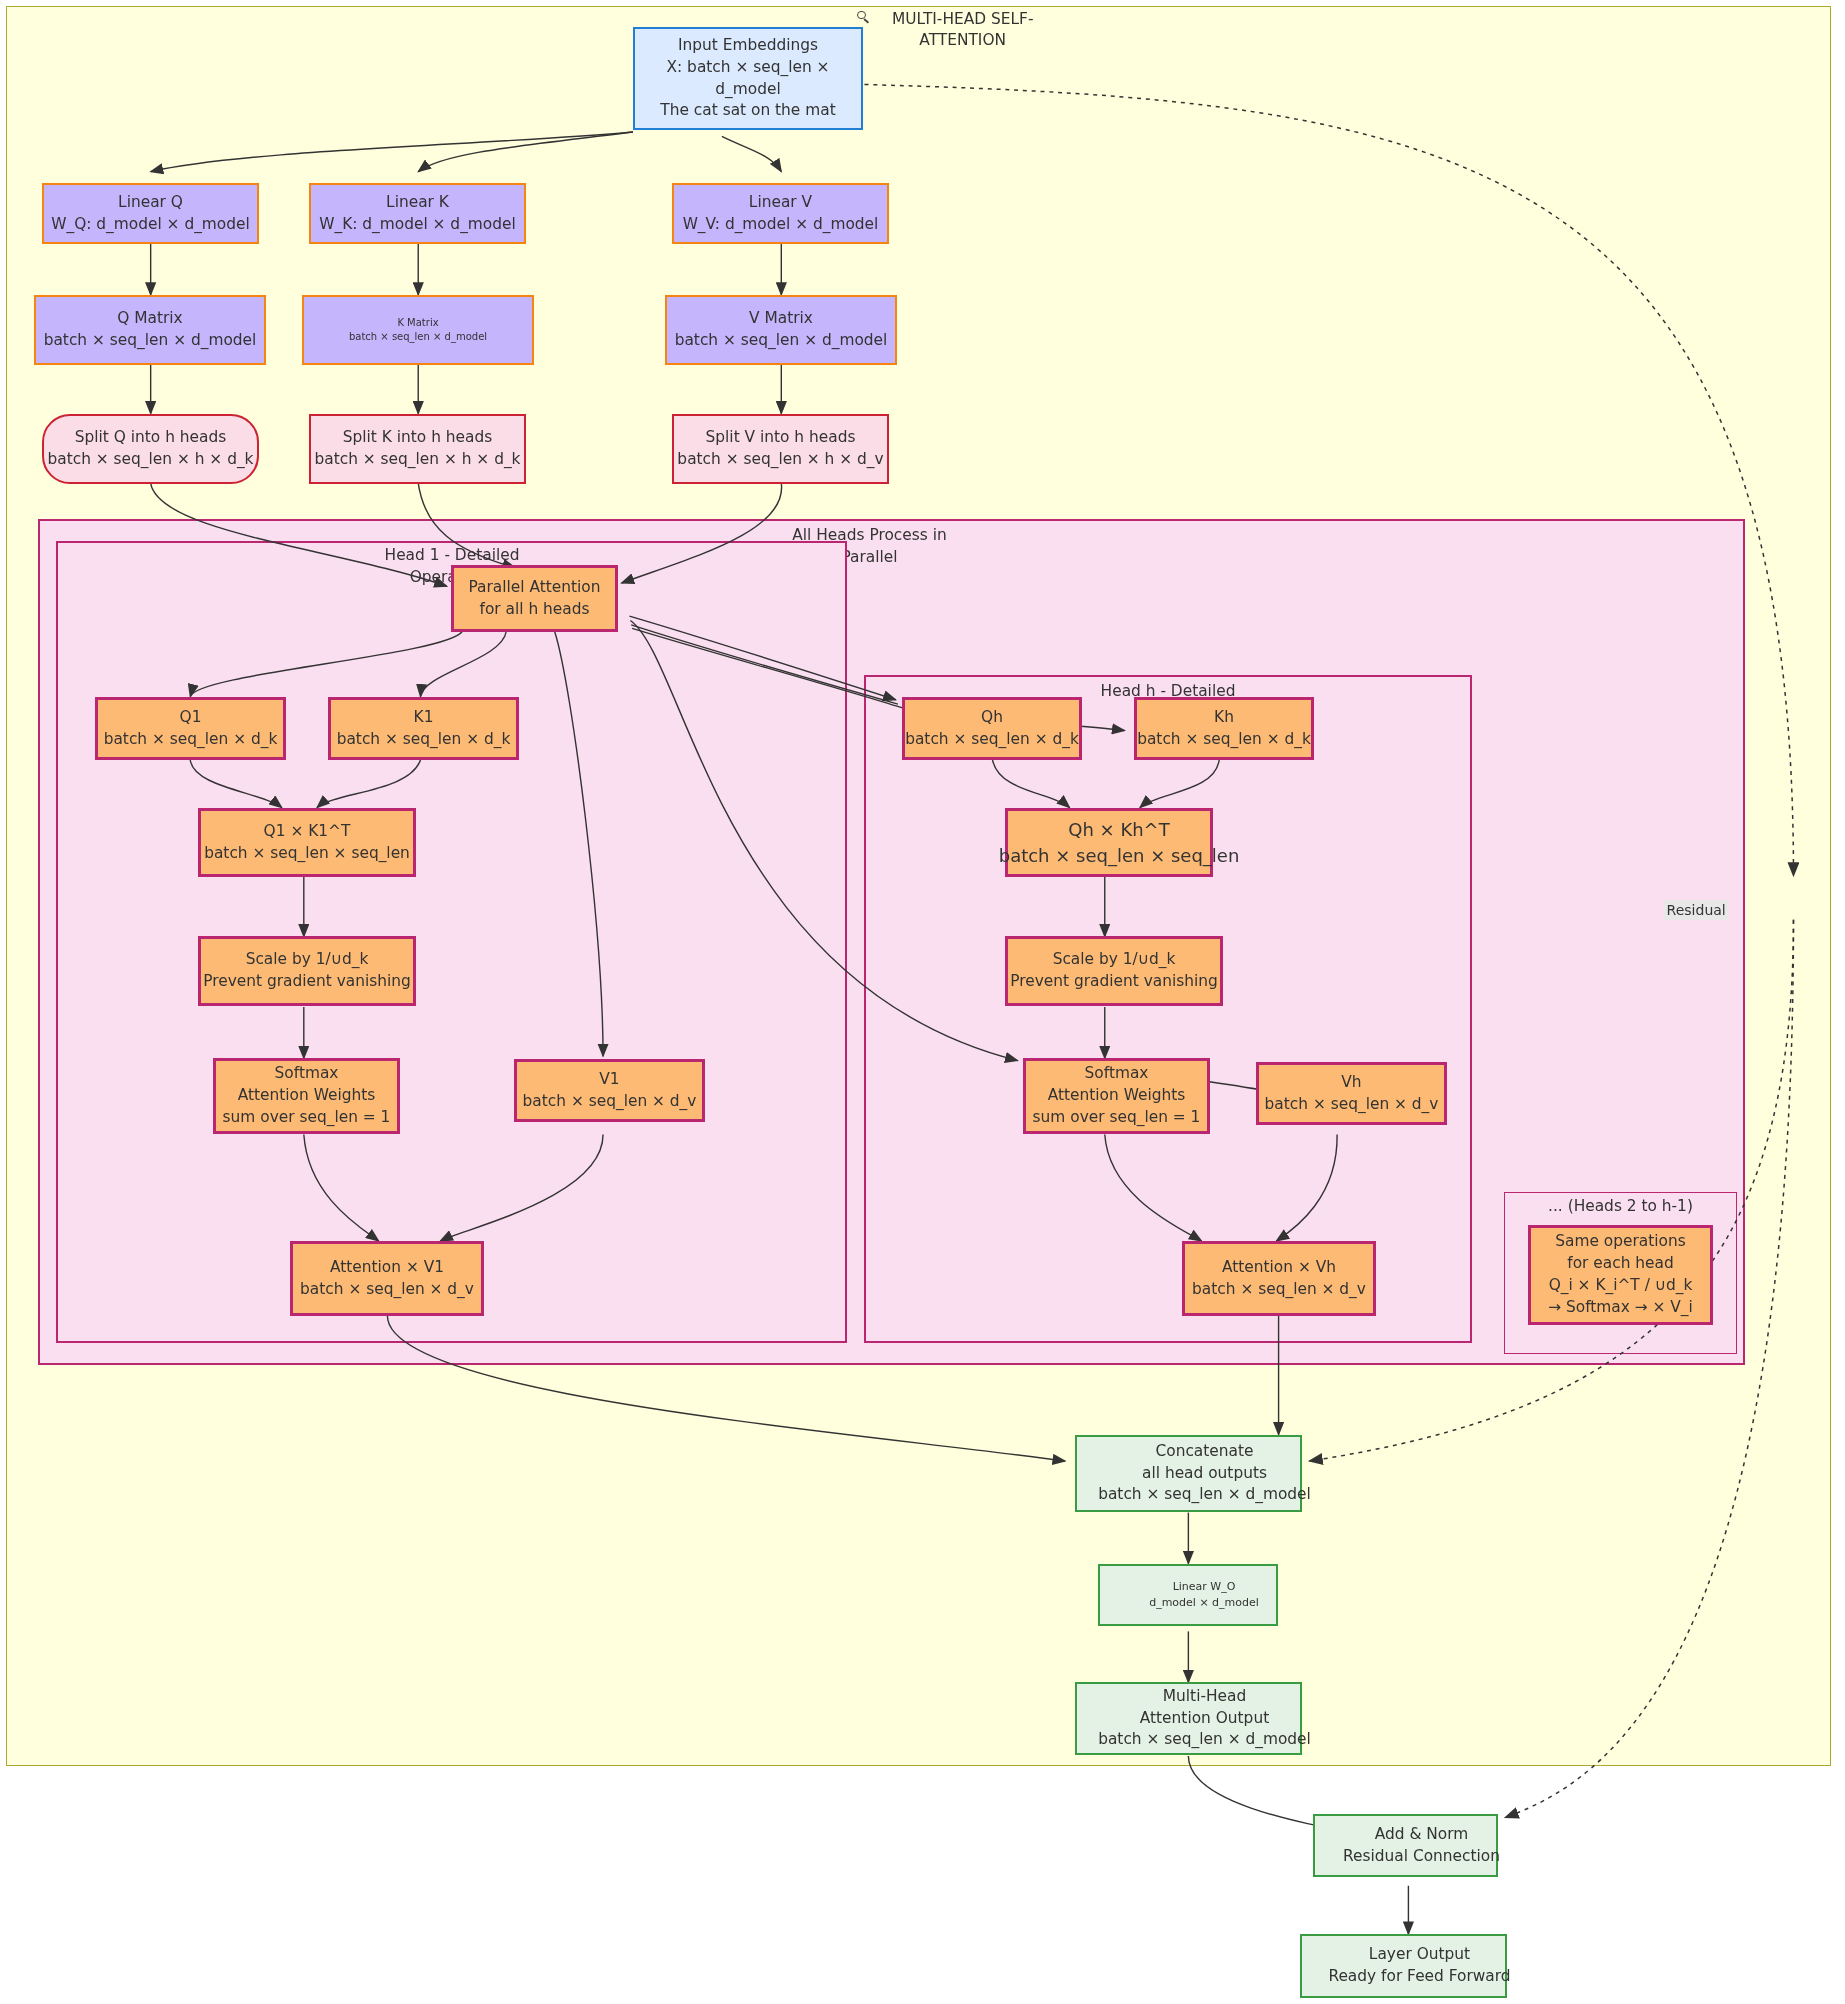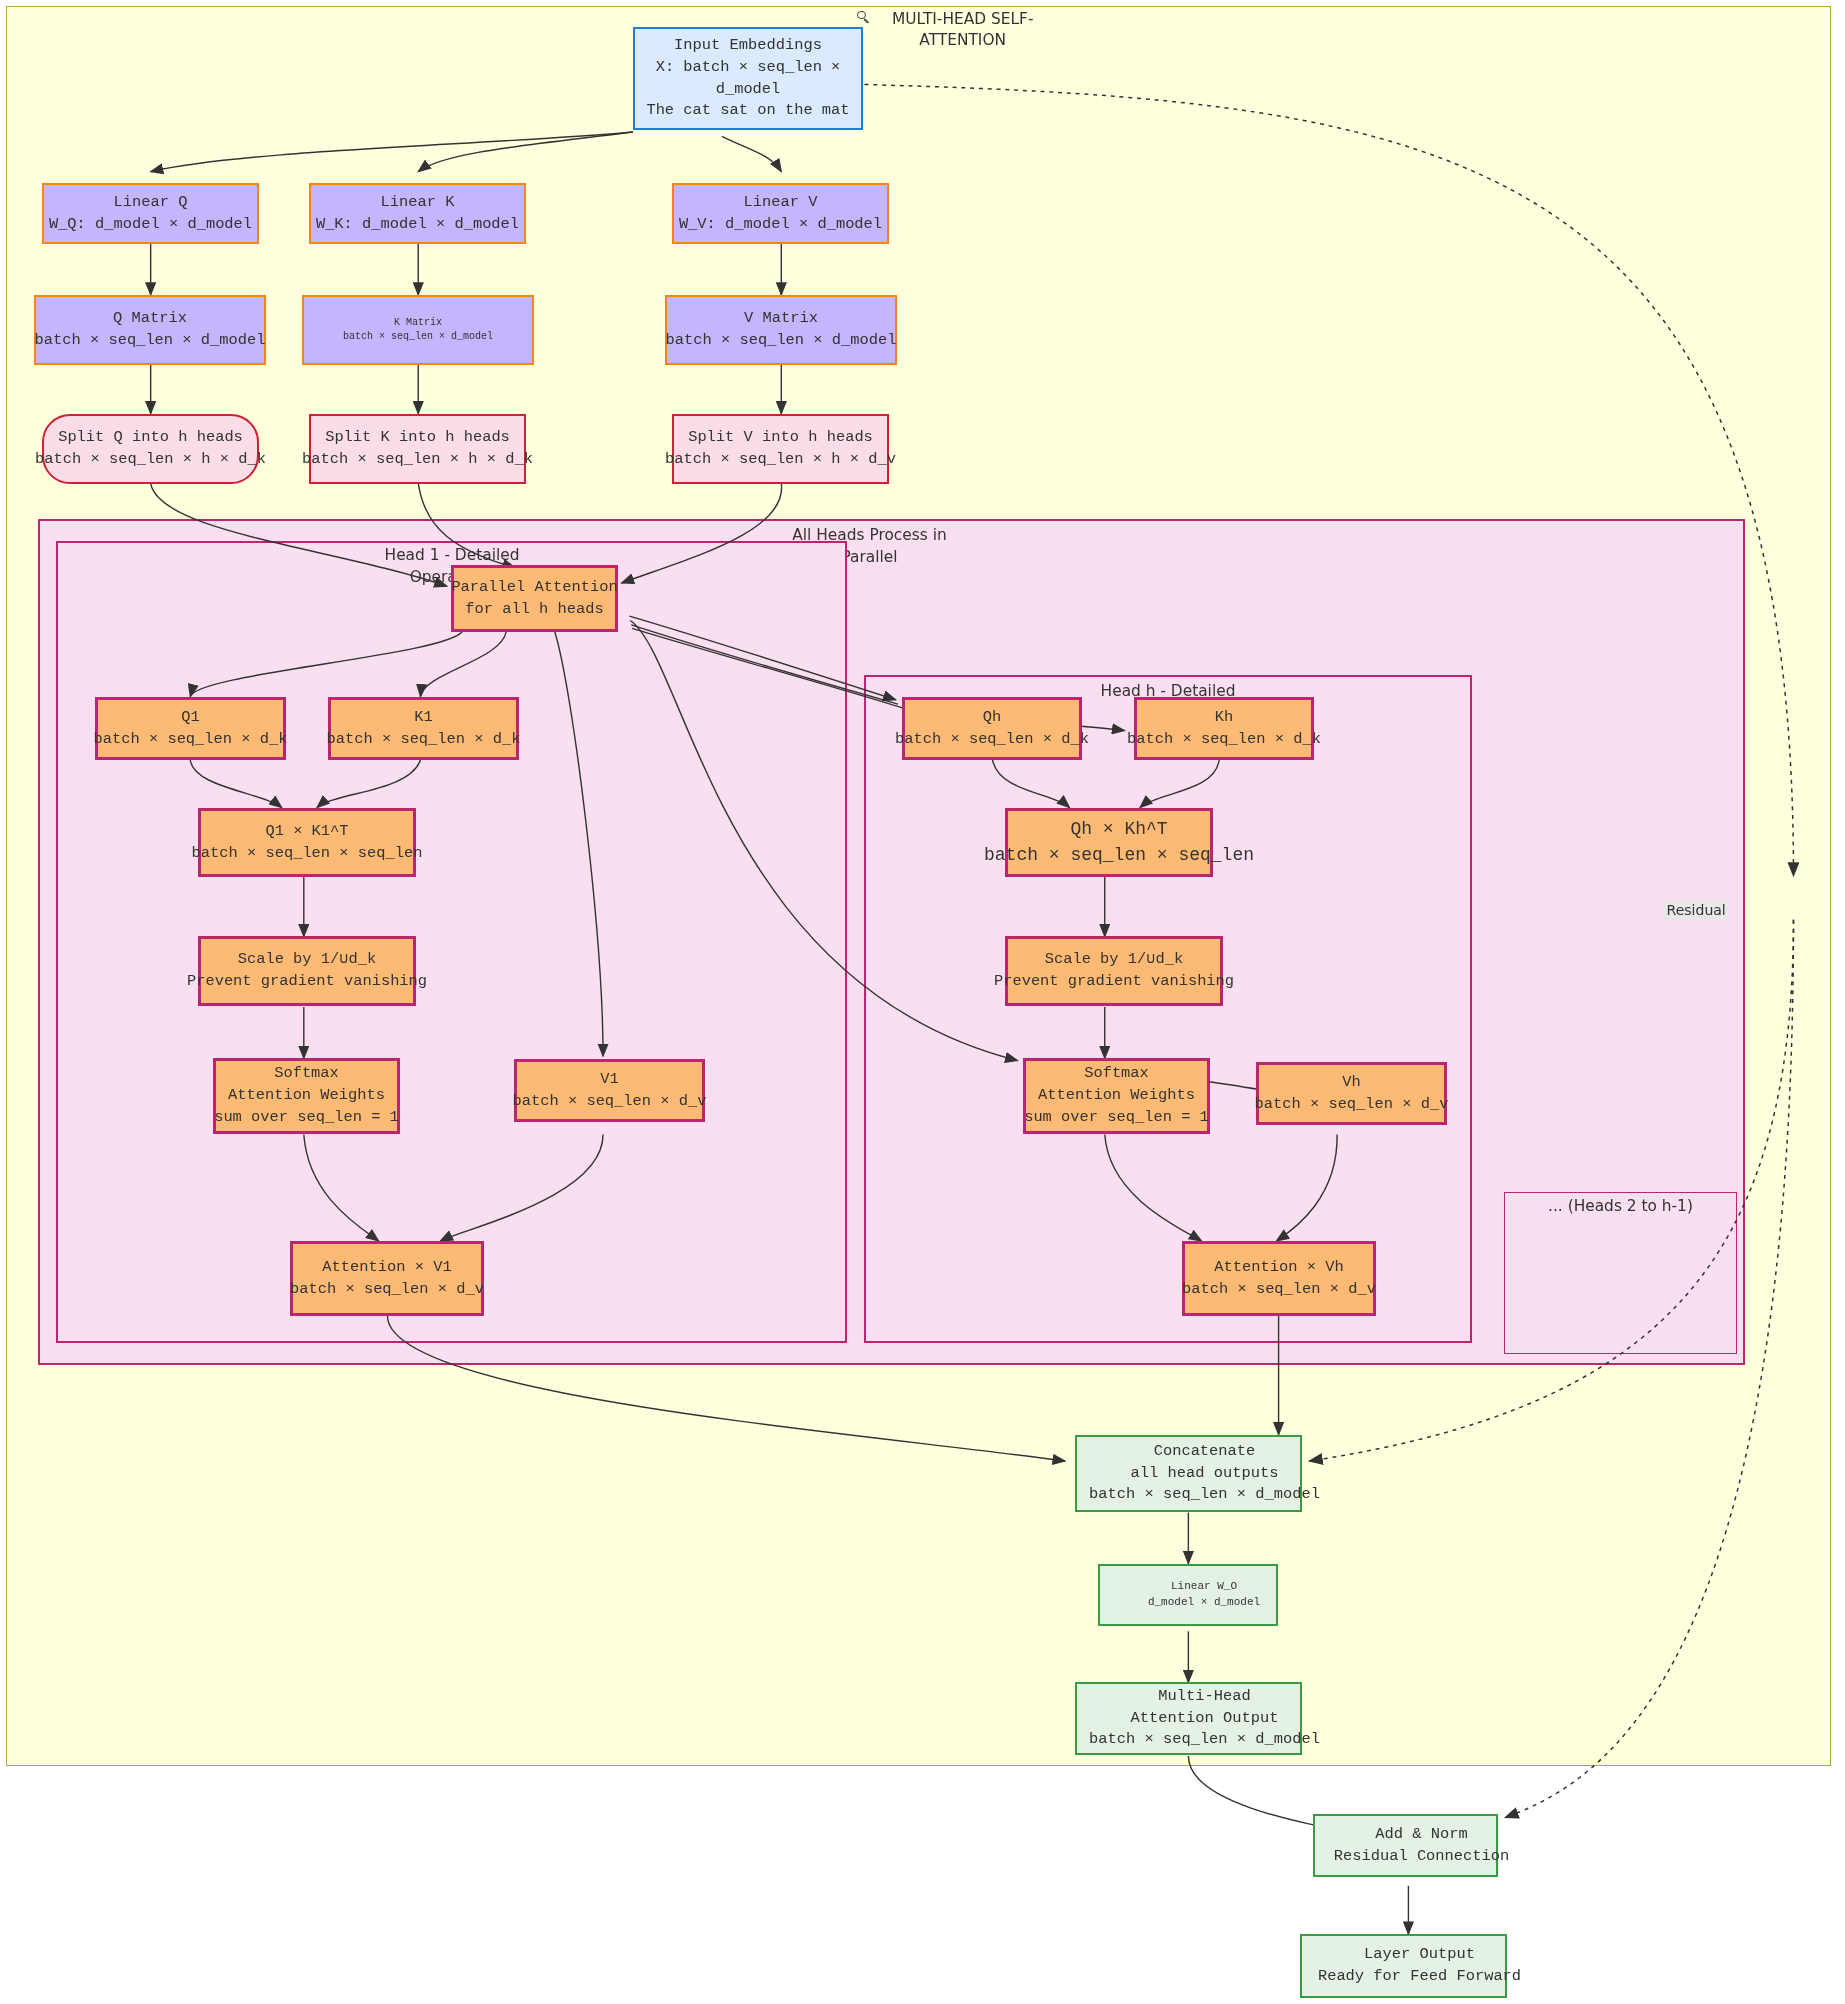--- a/index.html
+++ b/index.html
@@ -2,21 +2,21 @@
 <html style="font-size:7px"><head>
 <meta charset="utf-8">
 <style>
   html,body{margin:0;padding:0;background:#fff;}
   body{font-family:"DejaVu Sans","Liberation Sans",sans-serif;}
   #root{position:relative;width:1846px;height:2005px;overflow:hidden;background:#ffffff;}
   svg.edges{position:absolute;left:0;top:0;width:1846px;height:2005px;pointer-events:none;}
   .cluster{position:absolute;box-sizing:border-box;}
   .node{position:absolute;box-sizing:border-box;display:flex;flex-direction:column;
         align-items:center;justify-content:center;text-align:center;
-        color:#333333;line-height:1.42;font-family:Liberation Mono, monospace;}
+        color:#333333;line-height:1.42;}
   .node .ln{display:block;white-space:nowrap;}
   
   .cl-yellow{background:#ffffde;border:1.8px solid #aaaa33;}
   .cl-pink{background:#fadff0;border:2.6px solid #bb2670;}
   .cl-pink-in{background:#fadff0;border:2.2px solid #bb2670;}
   .cl-pink-thin{background:#fadff0;border:1.8px solid #bb2670;}
   .cluster-label{position:absolute;text-align:center;color:#333;line-height:1.42;}
   
   .n-blue{background:#dbeafe;border:2.2px solid #1e7fd4;}
   .n-orange{background:#c4b5fd;border:2.2px solid #f58410;}
@@ -262,20 +262,26 @@
   </div>
   <div class="node n-magenta-thick" style="left:1256px;top:1062px;width:191px;height:63px;font-size:15.4px;">
     <span class="ln">Vh</span>
     <span class="ln">batch × seq_len × d_v</span>
   </div>
   <div class="node n-magenta-thick" style="left:1182px;top:1241px;width:194px;height:75px;font-size:15.4px;">
     <span class="ln">Attention × Vh</span>
     <span class="ln">batch × seq_len × d_v</span>
   </div>
 
+  <div class="node n-magenta-thick" style="left:1528px;top:1225px;width:185px;height:100px;font-size:15.4px;">
+    <span class="ln">Same operations</span>
+    <span class="ln">for each head</span>
+    <span class="ln">Q_i × K_i^T / ∪d_k</span>
+    <span class="ln">→ Softmax → × V_i</span>
+  </div>
 
   <div class="node n-green" style="left:1075px;top:1435px;width:227px;height:77px;font-size:15.4px;">
     <span class="ln">Concatenate</span>
     <span class="ln">all head outputs</span>
     <span class="ln">batch × seq_len × d_model</span>
   </div>
   <div class="node n-green" style="left:1098px;top:1564px;width:180px;height:62px;font-size:11px;">
     <span class="ln">Linear W_O</span>
     <span class="ln">d_model × d_model</span>
   </div>

